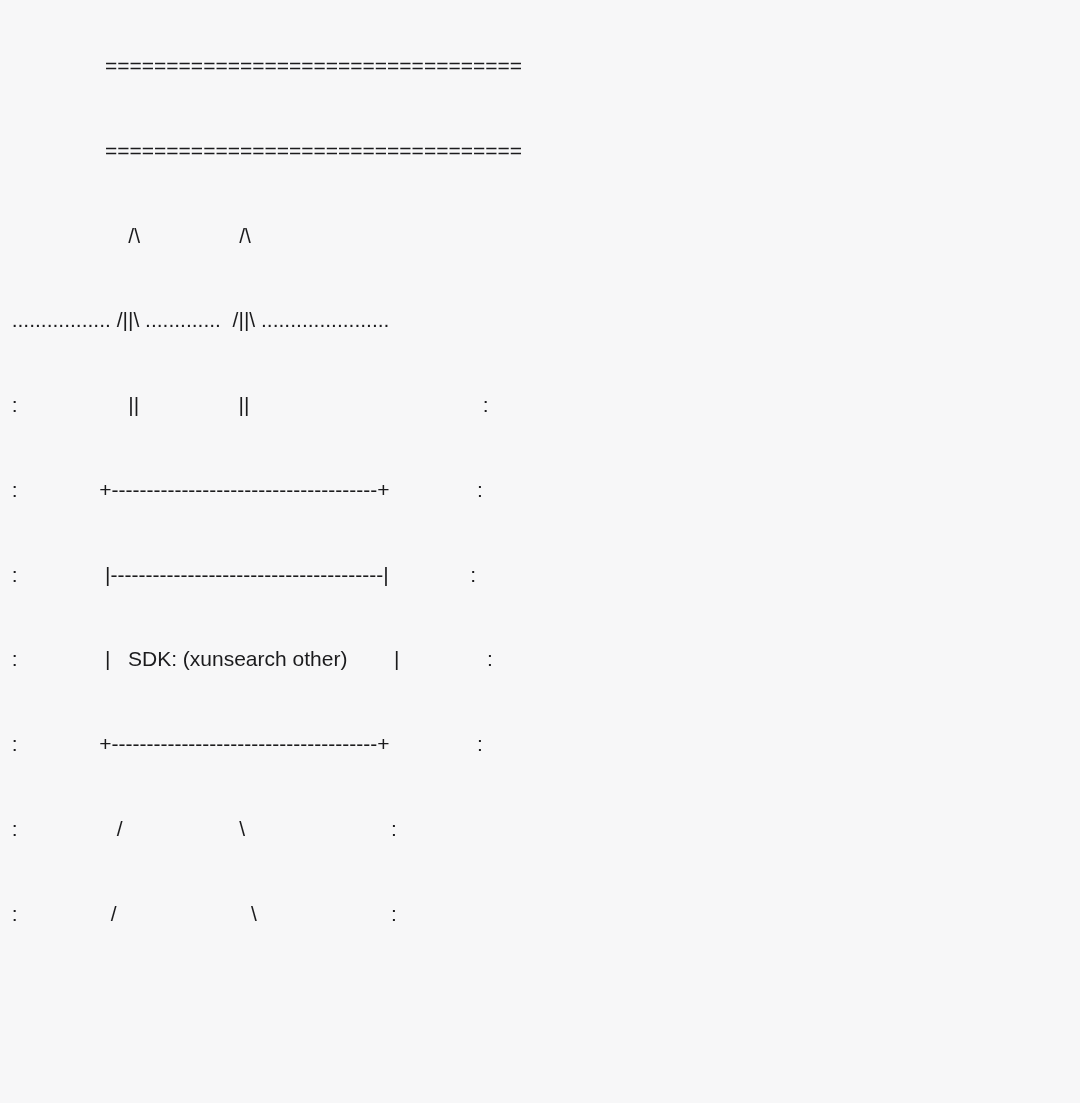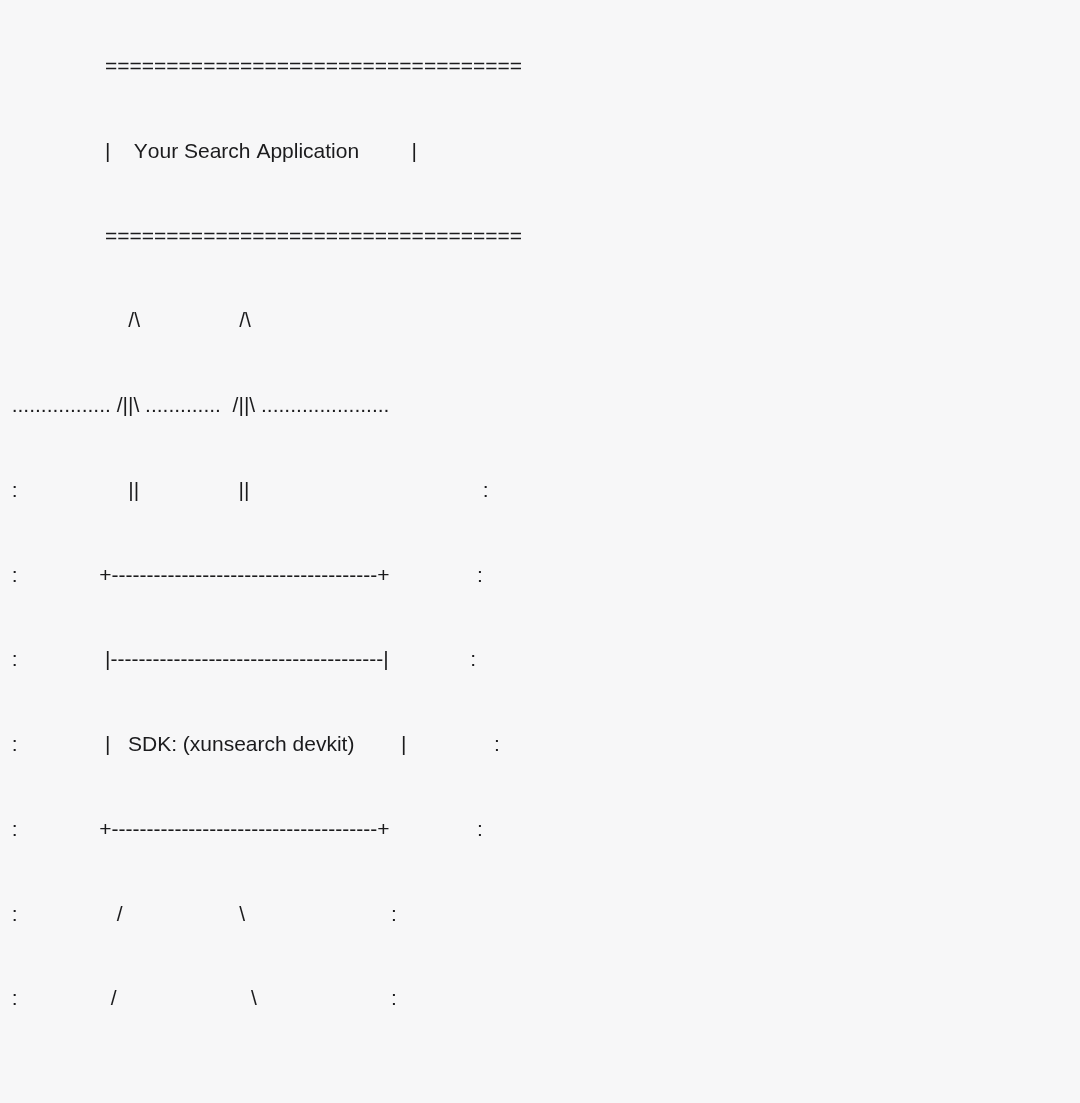--- a/index.html
+++ b/index.html
@@ -25,28 +25,27 @@
     line-height: 36.766px;
     white-space: pre;
   }
 </style>
 </head>
 <body>
 
 <div class="page">
   <div class="diagram">
     <div class="row">                  ==================================</div>
-    <div class="row">                  |    Your Search Application         |</div>
     <div class="row">                  ==================================</div>
     <div class="row">                      /\                 /\</div>
     <div class="row">  ................. /||\ .............  /||\ ......................</div>
     <div class="row">  :                   ||                 ||                                        :</div>
     <div class="row">  :              +--------------------------------------+               :</div>
     <div class="row">  :               |---------------------------------------|              :</div>
-    <div class="row">  :               |   SDK: (xunsearch devkit)        |               :</div>
+    <div class="row">  :               |   SDK: (xunsearch other)        |               :</div>
     <div class="row">  :              +--------------------------------------+               :</div>
     <div class="row">  :                 /                    \                         :</div>
     <div class="row">  :                /                       \                       :</div>
     
     
     
     
     
     
     

